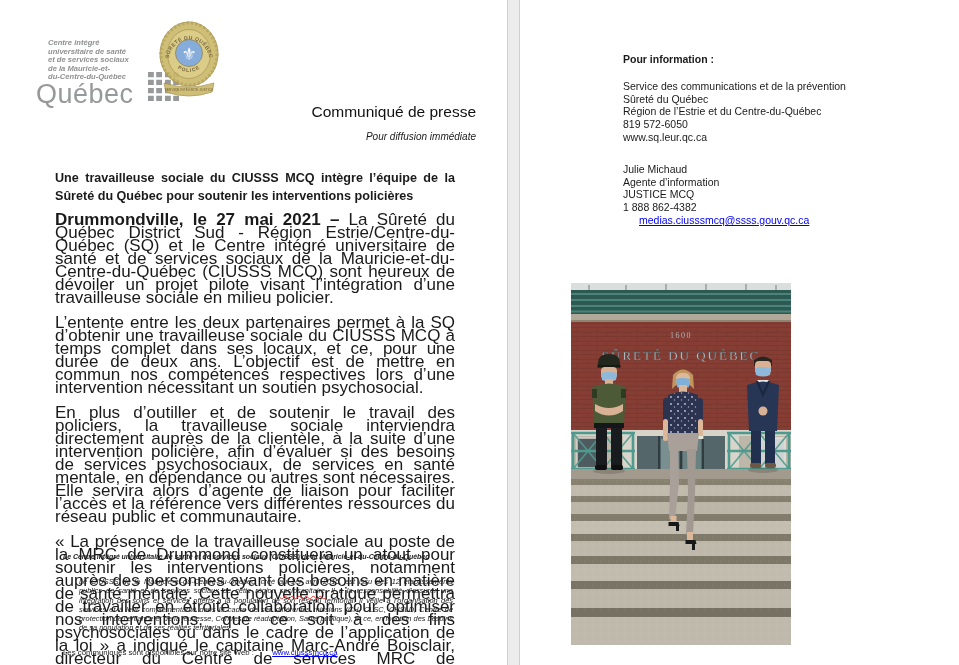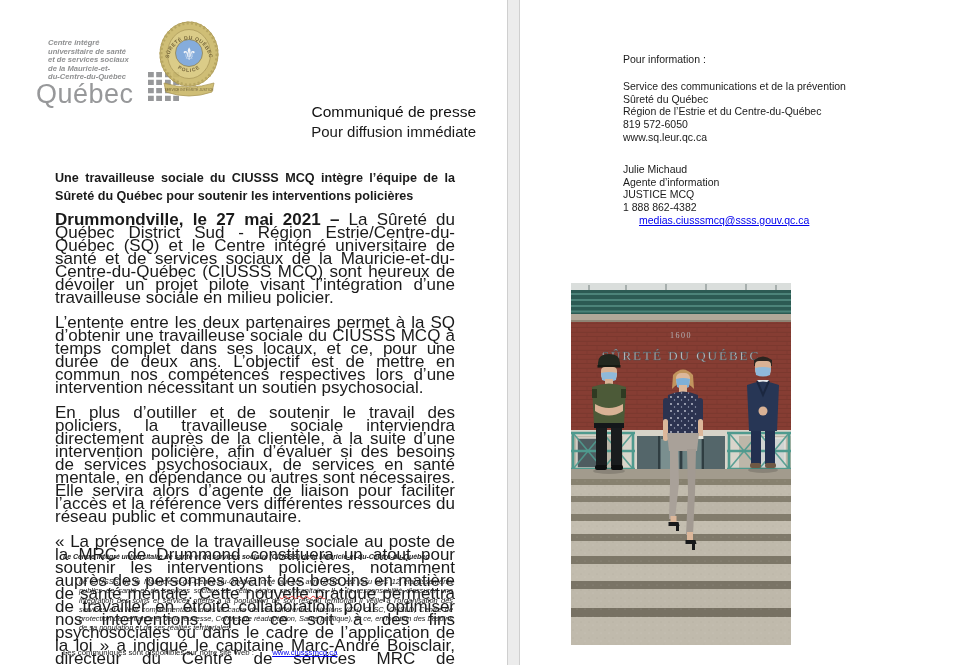--- a/index.html
+++ b/index.html
@@ -21,41 +21,41 @@
   .quebec-row{left:36px;top:72px;display:flex;align-items:flex-end;gap:10px;}
   .quebec-wordmark{font-size:27px;color:#97989a;letter-spacing:.5px;line-height:27px;}
   .quebec-flags{margin-left:4px;margin-bottom:3px;}
 
   
   .sq-badge{left:158px;top:20px;opacity:.92;}
 
   
   .masthead{left:76px;top:103px;width:400px;text-align:right;}
   .masthead-title{font-size:15.5px;color:#111;}
-  .masthead-sub{font-size:15px;margin-top:2px;}
+  .masthead-sub{font-size:10px;font-style:italic;margin-top:10px;}
 
   
   .article{left:55px;top:169px;width:400px;}
   .headline{font-size:12.6px;font-weight:bold;line-height:18px;text-align:justify;margin:0 0 8px 0;}
   .article p{font-size:17px;line-height:13px;text-align:justify;margin:0 0 12px 0;}
   .lead-bold{font-weight:bold;}
   .sic{text-decoration-line:underline;text-decoration-style:wavy;
        text-decoration-color:#e53935;text-decoration-thickness:1px;text-underline-offset:2px;}
 
   
   .footnote{left:63px;top:552px;width:406px;font-size:7.4px;line-height:9.2px;
     font-style:italic;color:#222;}
   .footnote-bold{font-weight:bold;font-size:7px;white-space:nowrap;letter-spacing:-0.05px;}
   .footnote p{margin:16px;text-align:justify;}
   .availability{margin-top:9px;font-style:normal;font-size:7.8px;}
   a.doc-link{color:#0000ee;text-decoration:underline;cursor:pointer;padding-left:16px;}
 
   
   .contact{left:623px;top:53px;width:320px;font-size:10.5px;line-height:12.8px;}
-  .contact-heading{font-weight:normal;margin-bottom:14px;}
+  .contact-heading{font-weight:bold;margin-bottom:14px;}
   .contact-block2{margin-top:19px;}
 
   
   .press-photo{left:571px;top:283px;width:220px;height:362px;margin:0;}
   .press-photo svg{display:block;}
 </style>
 </head>
 <body>
 
 <section>

